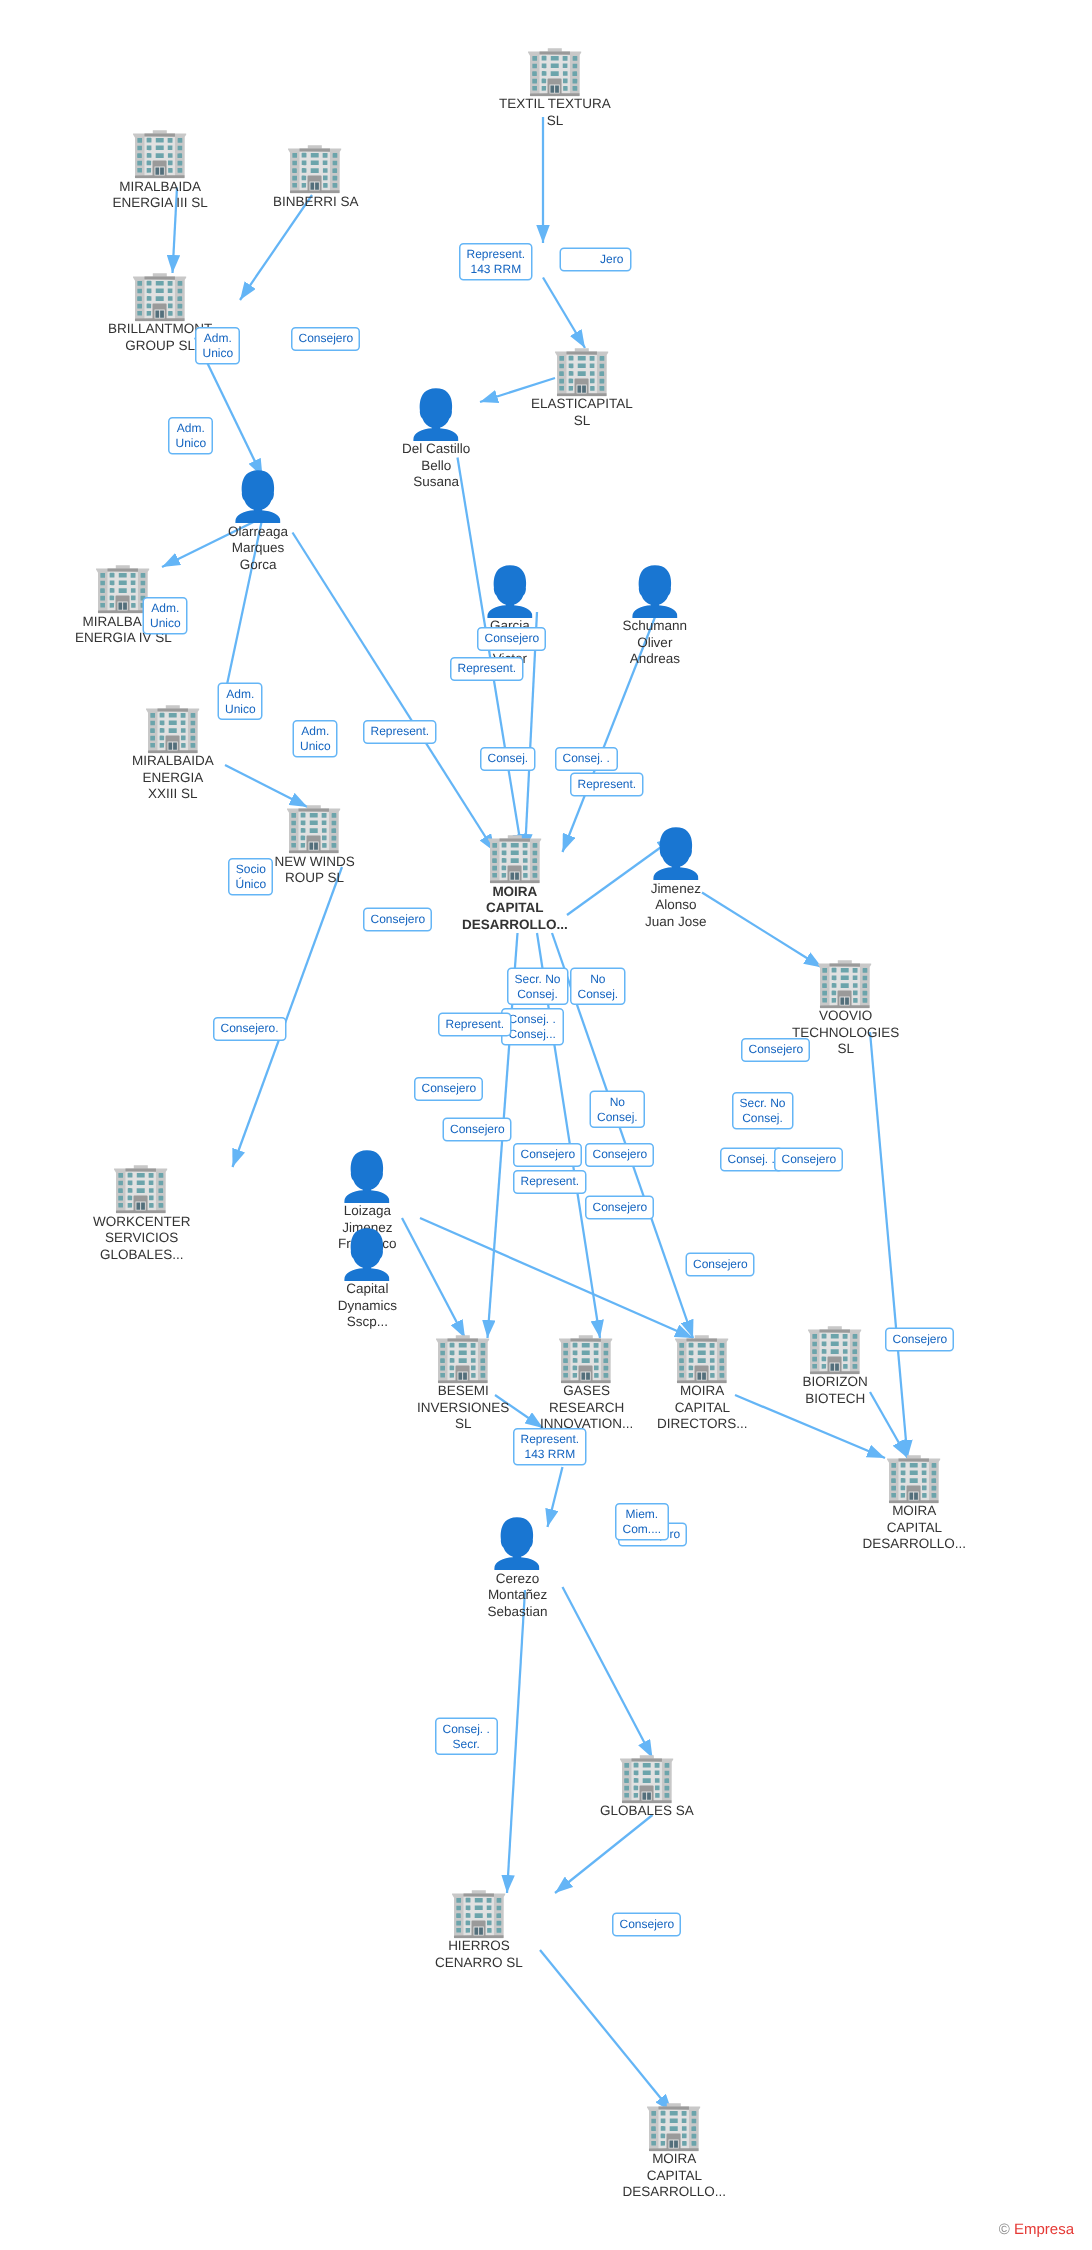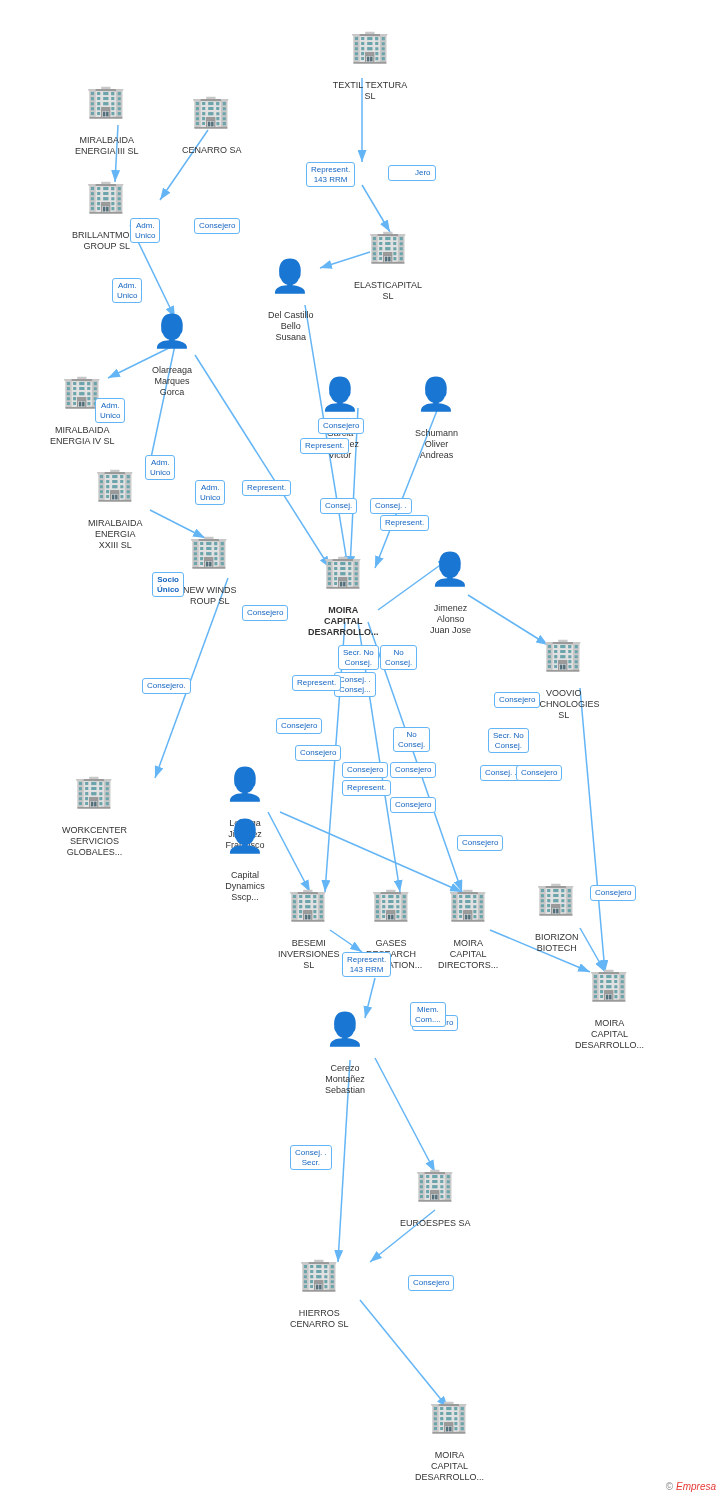--- a/index.html
+++ b/index.html
@@ -39,21 +39,21 @@
 
     .person-icon {
       font-size: 32px;
       color: #607D8B;
       line-height: 1;
     }
 
     .node-label {
       font-size: 9px;
       color: #333;
-      margin-top: 18px;
+      margin-top: 2px;
       line-height: 1.2;
       max-width: 80px;
     }
 
     
     .badge {
       position: absolute;
       background: #fff;
       border: 1.5px solid #64b5f6;
       color: #1565C0;
@@ -87,21 +87,20 @@
     
     .copyright {
       position: absolute;
       bottom: 8px;
       right: 12px;
       font-size: 10px;
       color: #888;
     }
     .copyright span {
       color: #e53935;
-      font-style: italic;
     }
   </style>
 </head>
 <body>
 
 <div class="graph-container">
 
   <svg class="arrows-svg">
     <defs>
       <marker id="arrowhead" markerWidth="8" markerHeight="6" refX="8" refY="3" orient="auto">
@@ -176,21 +175,21 @@
 TEXTURA SL</div>
   </div>
 
   <div class="node" style="left:75px;top:85px;">
     <div class="building-icon">🏢</div>
     <div class="node-label">MIRALBAIDA<br>ENERGIA III SL</div>
   </div>
 
   <div class="node" style="left:182px;top:95px;">
     <div class="building-icon">🏢</div>
-    <div class="node-label">CENARRO SA</div>
+    <div class="node-label">BINBERRI SA</div>
   </div>
 
   <div class="node" style="left:72px;top:180px;">
     <div class="building-icon">🏢</div>
     <div class="node-label">BRILLANTMONT<br>GROUP  SL</div>
   </div>
 
   <div class="node" style="left:348px;top:230px;">
     <div class="building-icon">🏢</div>
     <div class="node-label">ELASTICAPITAL SL</div>
@@ -286,48 +285,48 @@
     <div class="node-label">MOIRA<br>CAPITAL<br>DESARROLLO...</div>
   </div>
 
   <div class="node" style="left:325px;top:1013px;">
     <div class="person-icon">👤</div>
     <div class="node-label">Cerezo<br>Montañez<br>Sebastian</div>
   </div>
 
   <div class="node" style="left:400px;top:1168px;">
     <div class="building-icon">🏢</div>
-    <div class="node-label">EUROESPES SA</div>
+    <div class="node-label">GLOBALES SA</div>
   </div>
 
   <div class="node" style="left:290px;top:1258px;">
     <div class="building-icon">🏢</div>
     <div class="node-label">HIERROS<br>CENARRO SL</div>
   </div>
 
   <div class="node" style="left:415px;top:1400px;">
     <div class="building-icon">🏢</div>
     <div class="node-label">MOIRA<br>CAPITAL<br>DESARROLLO...</div>
   </div>
 
   <div class="badge" style="left:306px;top:162px;">Represent.<br>143 RRM</div>
-  <div class="badge" style="left:388px;top:165px;padding-left:26px;">Jero</div>
+  <div class="badge" style="left:373px;top:165px;padding-left:26px;">Jero</div>
   <div class="badge" style="left:130px;top:218px;">Adm.<br>Unico</div>
   <div class="badge" style="left:194px;top:218px;">Consejero</div>
   <div class="badge" style="left:112px;top:278px;">Adm.<br>Unico</div>
   <div class="badge" style="left:95px;top:398px;">Adm.<br>Unico</div>
   <div class="badge" style="left:145px;top:455px;">Adm.<br>Unico</div>
   <div class="badge" style="left:195px;top:480px;">Adm.<br>Unico</div>
   <div class="badge" style="left:242px;top:480px;">Represent.</div>
   <div class="badge" style="left:318px;top:418px;">Consejero</div>
   <div class="badge" style="left:300px;top:438px;">Represent.</div>
   <div class="badge" style="left:320px;top:498px;">Consej.</div>
   <div class="badge" style="left:370px;top:498px;">Consej. .</div>
   <div class="badge" style="left:380px;top:515px;">Represent.</div>
-  <div class="badge" style="left:152px;top:572px;font-weight:bold;">Socio<br>Único</div>
+  <div class="badge" style="left:152px;top:572px;">Socio<br>Único</div>
   <div class="badge" style="left:242px;top:605px;">Consejero</div>
   <div class="badge" style="left:338px;top:645px;">Secr. No<br>Consej.</div>
   <div class="badge" style="left:380px;top:645px;">No<br>Consej.</div>
   <div class="badge" style="left:334px;top:672px;">Consej. .<br>Consej...</div>
   <div class="badge" style="left:292px;top:675px;">Represent.</div>
   <div class="badge" style="left:494px;top:692px;">Consejero</div>
   <div class="badge" style="left:488px;top:728px;">Secr. No<br>Consej.</div>
   <div class="badge" style="left:480px;top:765px;">Consej. .</div>
   <div class="badge" style="left:516px;top:765px;">Consejero</div>
   <div class="badge" style="left:142px;top:678px;">Consejero.</div>

